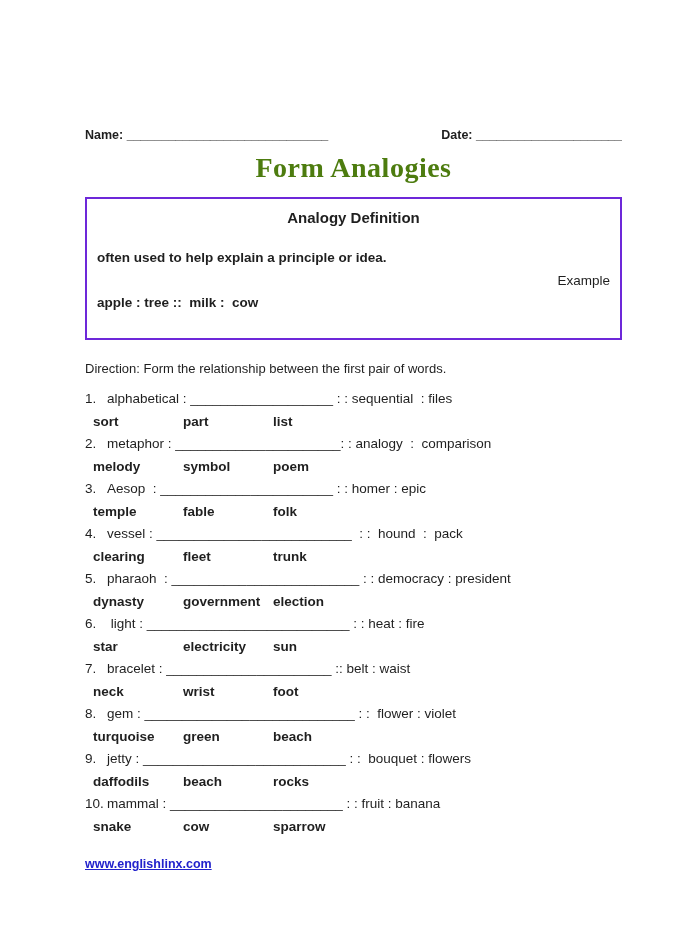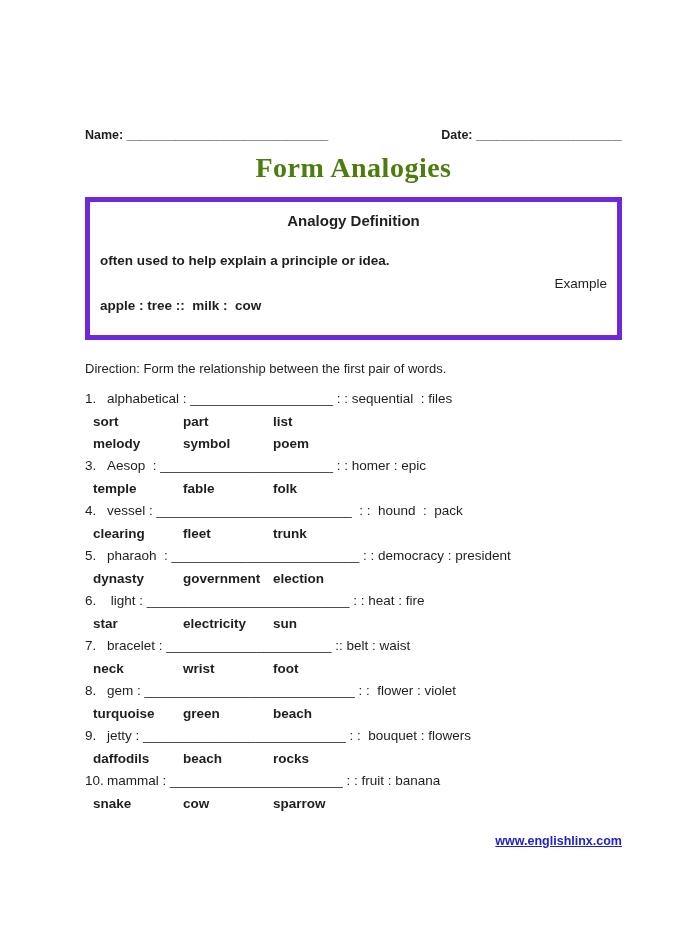--- a/index.html
+++ b/index.html
@@ -31,21 +31,21 @@
     text-align:center;
     font-family:"Liberation Serif", serif;
     font-weight:bold;
     font-size:28px;
     line-height:34px;
     letter-spacing:0.5px;
     color:#4d7c0f;
   }
   .definition-box {
     margin-top:12px;
-    border:5px solid #6d28d9;
+    border:2px solid #6d28d9;
     min-height:143px;
     padding:9px 10px 10px 10px;
   }
   .box-heading {
     text-align:center;
     font-weight:bold;
     font-size:15px;
     line-height:19px;
   }
   .box-body {
@@ -87,21 +87,21 @@
   .q-num { display:inline-block; width:22px; }
   .q-options {
     margin:0 0 5px 8px;
     font-weight:bold;
     line-height:17px;
   }
   .opt  { display:inline-block; width:90px; text-align:left; }
   .opt3 { width:95px; }
   .footer {
     margin-top:22px;
-    text-align:right;
+    text-align:left;
     font-size:12.5px;
     font-weight:bold;
   }
   .site-link {
     color:#2222cc;
     text-decoration:underline;
     cursor:pointer;
   }
 </style>
 </head>
@@ -131,20 +131,21 @@
     <div class="questions">
 
       <div class="q">
         <div class="q-line"><span class="q-num">1.</span><span class="q-text">alphabetical : ___________________ : : sequential  : files</span></div>
         <div class="q-options">
           <span class="opt">sort</span><span class="opt">part</span><span class="opt opt3">list</span>
         </div>
       </div>
 
       <div class="q">
+        <div class="q-line"><span class="q-num">2.</span><span class="q-text">metaphor : ______________________: : analogy  :  comparison</span></div>
         <div class="q-options">
           <span class="opt">melody</span><span class="opt">symbol</span><span class="opt opt3">poem</span>
         </div>
       </div>
 
       <div class="q">
         <div class="q-line"><span class="q-num">3.</span><span class="q-text">Aesop  : _______________________ : : homer : epic</span></div>
         <div class="q-options">
           <span class="opt">temple</span><span class="opt">fable</span><span class="opt opt3">folk</span>
         </div>

